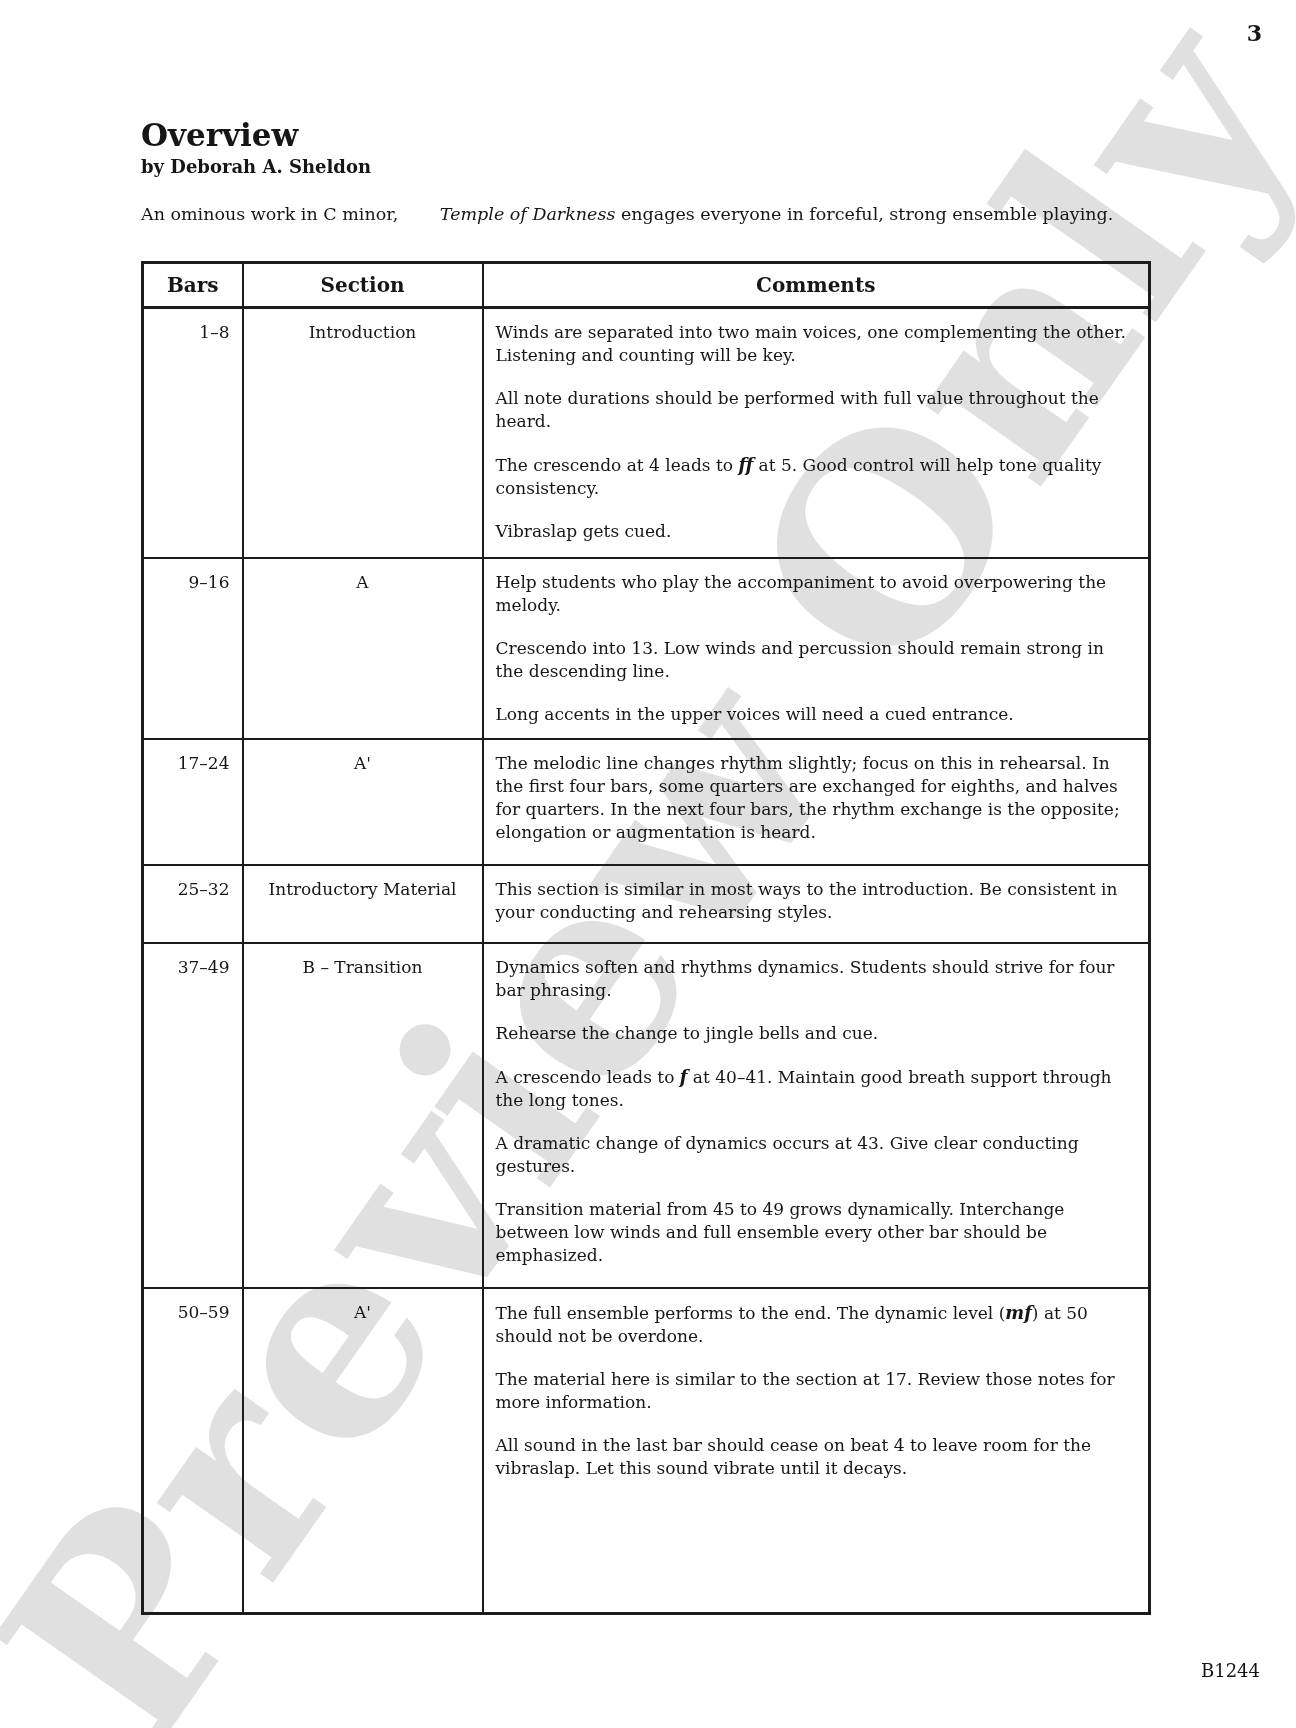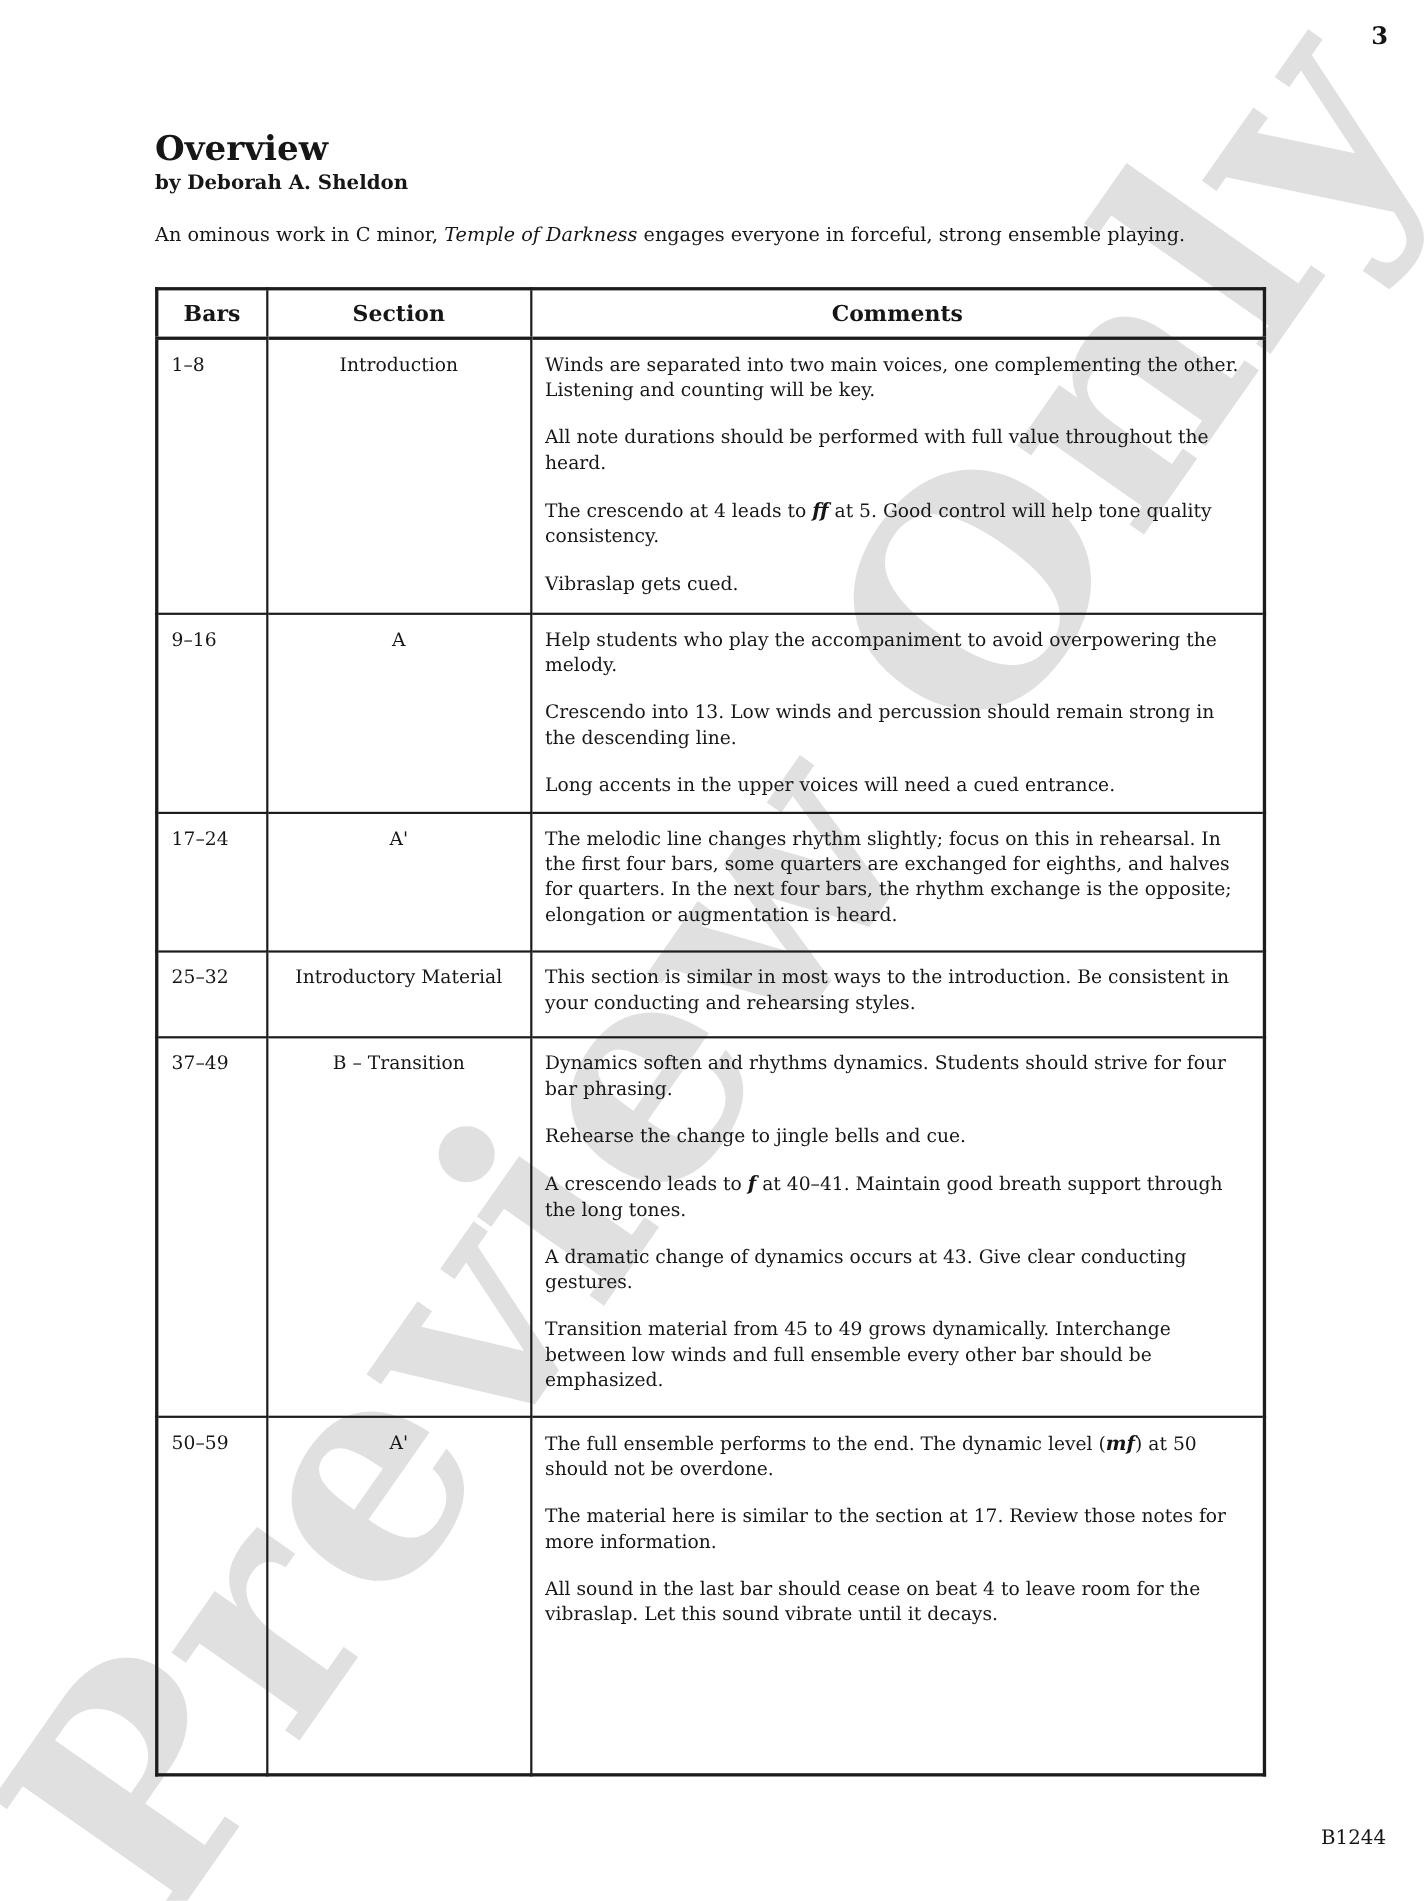--- a/index.html
+++ b/index.html
@@ -66,21 +66,21 @@
   .byline {
     font-size: 18px;
     font-weight: bold;
     margin-top: 4px;
   }
   p.intro {
     font-size: 17.5px;
     line-height: 24px;
     margin: 25px 0 0 0;
   }
-  p.intro i { font-style: italic; }
+  p.intro i { font-style: italic; margin-left: 36px; }
 
   
   table.overview {
     border-collapse: collapse;
     table-layout: fixed;
     width: 100%;
     margin-top: 35px;
     background: transparent;
   }
   table.overview col.c-bars    { width: 100px; }
@@ -100,21 +100,21 @@
     background: transparent;
   }
   table.overview td {
     vertical-align: top;
     font-size: 17px;
     line-height: 23px;
     padding: 12px 12px;
     background: transparent;
   }
   td.bars-cell {
-    text-align: left;
+    text-align: right;
     padding-top: 13px;
   }
   td.section-cell {
     text-align: center;
     padding-top: 13px;
   }
   td.comments-cell {
     padding-left: 20px;
     padding-right: 14px;
     padding-top: 13px;

